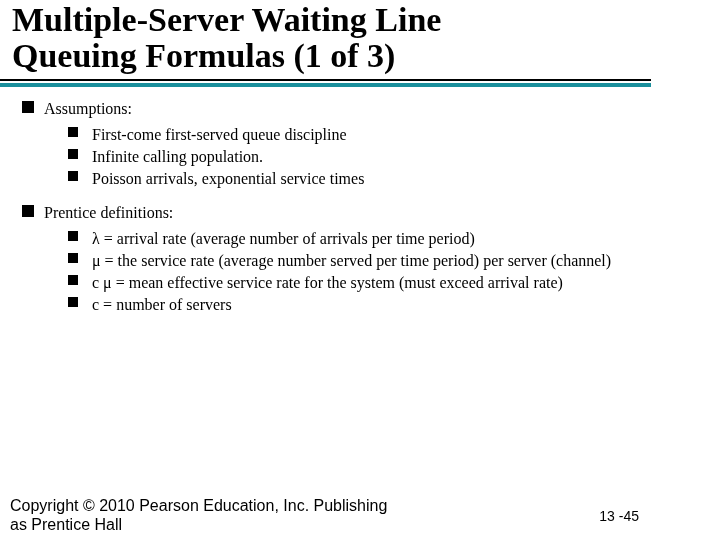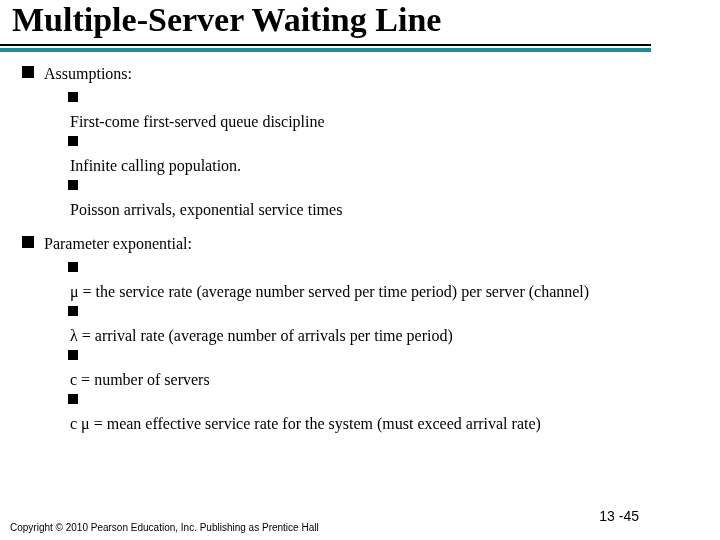--- a/index.html
+++ b/index.html
@@ -5,35 +5,36 @@
   * { margin: 0; padding: 0; box-sizing: border-box; }
   html, body { width: 720px; height: 540px; background: #fff; font-family: "Times New Roman", Times, serif; color: #000; }
   .slide { width: 651px; height: 540px; position: relative; padding: 2px 0 0 0; }
   .title { font-size: 34px; font-weight: bold; line-height: 1.05; padding: 0 12px 4px 12px; }
   .rule-top { height: 2px; background: #000; margin: 2px 0 0 0; }
   .rule-mid { height: 4px; background: #1a8f9c; margin: 2px 0 0 0; }
   .content { padding: 10px 22px 0 22px; font-size: 16px; line-height: 1.25; }
   .l1 { display: flex; margin: 2px 0 6px 0; }
   .l1 .blt { width: 22px; flex: 0 0 22px; font-family: Arial, sans-serif; }
   .l1 .txt { flex: 1; }
-  .l2 { display: flex; margin: 0 0 2px 46px; flex-direction: column; }
+  .l2 { display: flex; margin: 0 0 2px 46px; }
   .l2 .blt { width: 22px; flex: 0 0 22px; font-family: Arial, sans-serif; }
   .l2 .txt { flex: 1; padding-left: 2px; }
   .gap { height: 10px; }
-  .footer-left { position: absolute; left: 10px; bottom: 6px; font-family: Arial, sans-serif; font-size: 10px; color: #000; width: 380px; line-height: 1.2; }
+  .footer-left { position: absolute; left: 10px; bottom: 6px; font-family: Arial, sans-serif; font-size: 16px; color: #000; width: 380px; line-height: 1.2; }
   .footer-right { position: absolute; right: 12px; bottom: 16px; font-family: Arial, sans-serif; font-size: 14px; color: #000; }
   .sq { display:inline-block; width:12px; height:12px; background:#000; vertical-align: 1px; }
   .sqs { display:inline-block; width:10px; height:10px; background:#000; vertical-align: 3px; }
 </style>
 </head>
 <body>
 <div class="slide">
 
   <div class="title">
     <span>Multiple-Server Waiting Line</span><br>
+    <span>Queuing Formulas (1 of 3)</span>
   </div>
   <div class="rule-top"></div>
   <div class="rule-mid"></div>
 
   <div class="content">
 
     <div class="l1">
       <div class="blt"><span class="sq"></span></div>
       <div class="txt">Assumptions:</div>
     </div>
@@ -48,37 +49,37 @@
     </div>
     <div class="l2">
       <div class="blt"><span class="sqs"></span></div>
       <div class="txt">Poisson arrivals, exponential service times</div>
     </div>
 
     <div class="gap"></div>
 
     <div class="l1">
       <div class="blt"><span class="sq"></span></div>
-      <div class="txt">Parameter exponential:</div>
+      <div class="txt">Prentice definitions:</div>
     </div>
 
+    <div class="l2">
+      <div class="blt"><span class="sqs"></span></div>
+      <div class="txt">λ = arrival rate (average number of arrivals per time  period)</div>
+    </div>
     <div class="l2">
       <div class="blt"><span class="sqs"></span></div>
       <div class="txt">μ = the service rate (average number served per time period) per server (channel)</div>
     </div>
     <div class="l2">
       <div class="blt"><span class="sqs"></span></div>
-      <div class="txt">λ = arrival rate (average number of arrivals per time  period)</div>
+      <div class="txt">c μ = mean effective service rate for the system (must exceed arrival rate)</div>
     </div>
     <div class="l2">
       <div class="blt"><span class="sqs"></span></div>
       <div class="txt">c = number of servers</div>
-    </div>
-    <div class="l2">
-      <div class="blt"><span class="sqs"></span></div>
-      <div class="txt">c μ = mean effective service rate for the system (must exceed arrival rate)</div>
     </div>
 
   </div>
 
   <div class="footer-left">Copyright © 2010 Pearson Education, Inc. Publishing as Prentice Hall</div>
   <div class="footer-right">13 -45</div>
 </div>
 
 </body></html>

